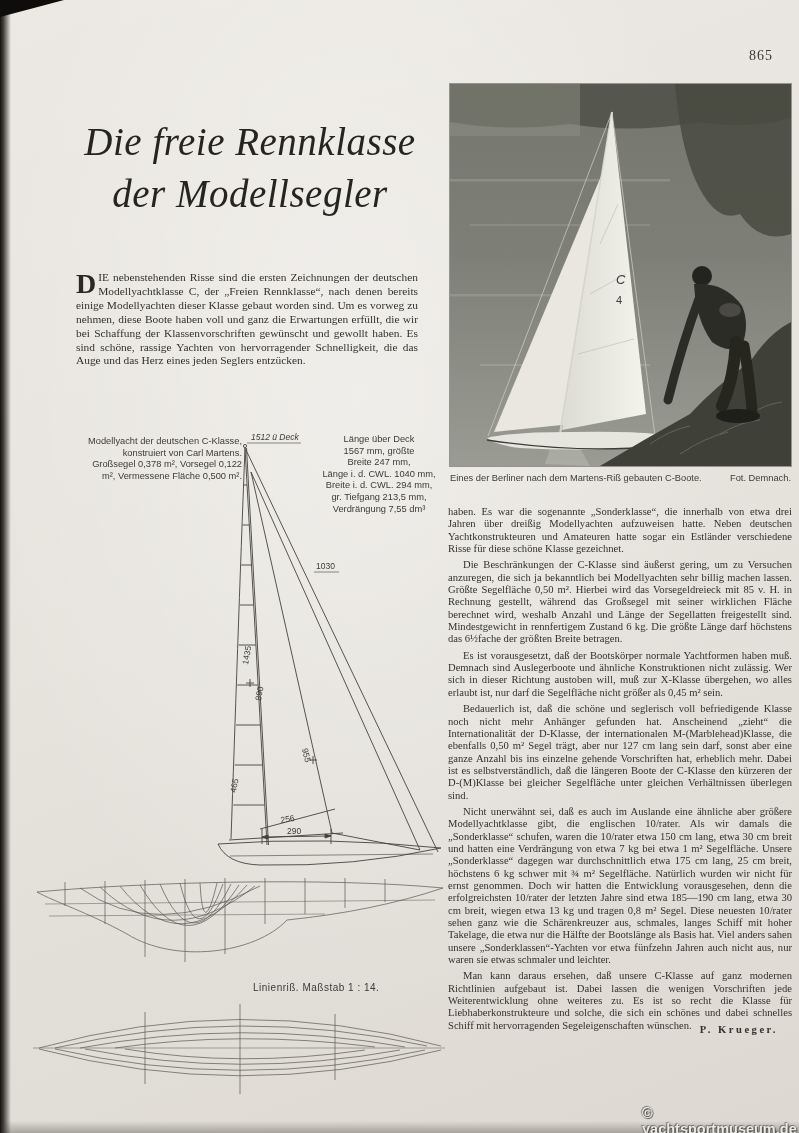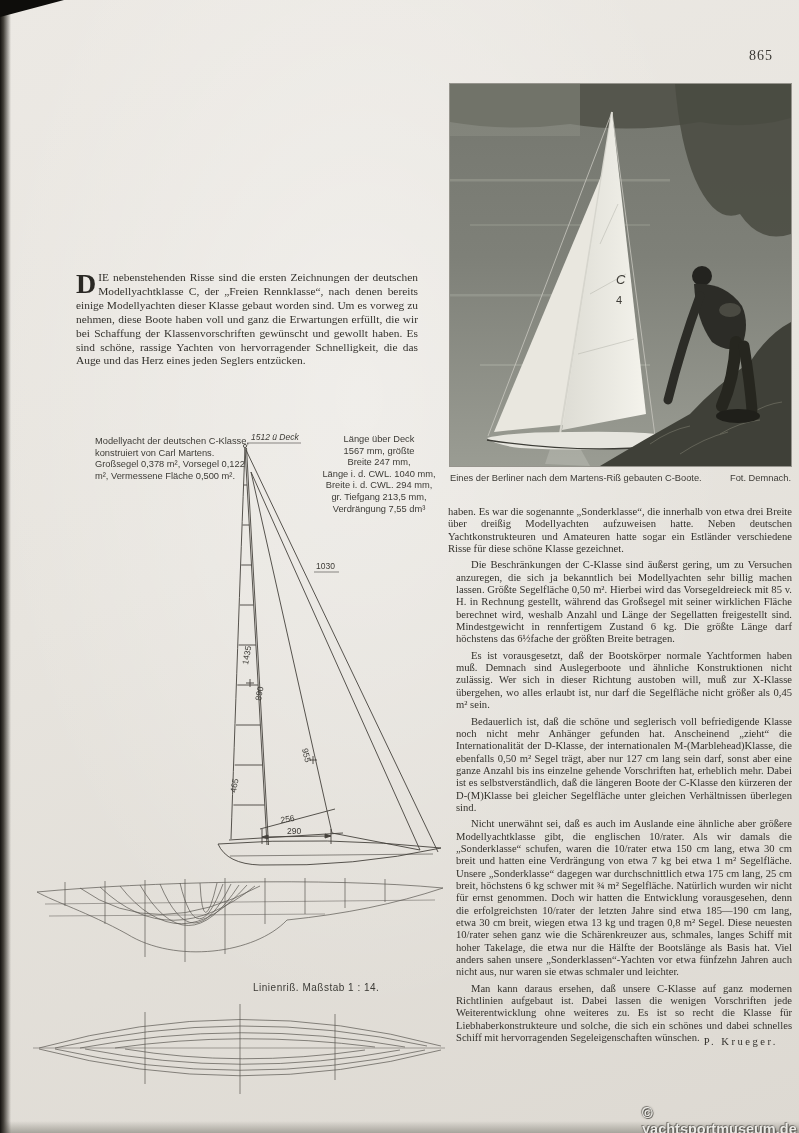--- a/index.html
+++ b/index.html
@@ -31,59 +31,63 @@
     font-style:italic;font-size:39px;line-height:52px;color:#262420;letter-spacing:.5px;}
 
   .intro{position:absolute;left:76px;top:271px;width:342px;
     font-size:11.4px;line-height:13.9px;text-align:justify;color:#33312c;}
   .intro p{margin:0 0 3px 0;}
   .intro p.indent{text-indent:15px;}
   .dropcap{float:left;font-size:28px;line-height:25px;padding-right:2px;font-weight:bold;color:#2a2824;}
 
   .note{position:absolute;font-family:"Liberation Sans", sans-serif;
     font-size:9.3px;line-height:11.6px;color:#3d3b36;}
-  .note-left{left:95px;top:436px;width:164px;text-align:left;}
+  .note-left{left:78px;top:436px;width:164px;text-align:right;}
   .note-right{left:316px;top:434px;width:126px;text-align:center;white-space:pre-line;}
 
   .sailplan{position:absolute;left:55px;top:425px;width:390px;height:450px;z-index:1;pointer-events:none;}
   .linien{position:absolute;left:25px;top:862px;width:425px;height:242px;z-index:1;pointer-events:none;}
   .linien-caption{position:absolute;left:253px;top:982px;z-index:2;
     font-family:"Liberation Sans", sans-serif;font-size:10px;color:#3b3a35;letter-spacing:.5px;}
 
   .photo{position:absolute;left:450px;top:84px;width:341px;height:382px;z-index:1;
     outline:1px solid #96948d;}
   .photo-caption{position:absolute;left:450px;top:473px;width:341px;display:flex;
     justify-content:space-between;font-family:"Liberation Sans", sans-serif;
     font-size:9.3px;color:#3d3b36;text-align:center;}
 
   .rightcol{position:absolute;left:448px;top:506px;width:344px;
     font-size:10.6px;line-height:12.35px;text-align:justify;color:#33312c;}
   .rightcol p{margin:0 0 4px 0;}
-  .rightcol p.indent{text-indent:15px;margin-left:8px;}
-  .sig-row{text-align:right;margin-top:-12.3px;padding-right:14px;}
+  .rightcol p.indent{text-indent:15px;}
+  .sig-row{text-align:right;margin-top:-12.3px;padding-right:14px;font-weight:bold;}
   .sig-row span{letter-spacing:2.5px;}
 
   .watermark{position:absolute;left:642px;top:1105px;z-index:11;
     font-family:"Liberation Sans", sans-serif;font-weight:bold;font-size:14.5px;
     color:rgba(248,247,243,.92);
     text-shadow:0 0 2px rgba(50,48,44,.85), 1px 1px 0 rgba(70,68,62,.7), -1px -1px 0 rgba(90,88,82,.55);}
 
   svg text{font-family:"Liberation Sans", sans-serif;fill:#3d3b36;}
 </style>
 </head>
 <body>
 
 <div class="page">
 
   <div class="edge-left"></div>
   <div class="corner-mark"></div>
   <div class="edge-bottom"></div>
 
   <div class="page-number">865</div>
 
+  <div class="title">
+    <div>Die freie Rennklasse</div>
+    <div>der Modellsegler</div>
+  </div>
 
   <div class="intro">
     <p><span class="dropcap">D</span><span>IE nebenstehenden Risse sind die ersten Zeichnungen der deutschen Modellyachtklasse C, der „Freien Rennklasse“, nach denen bereits einige Modellyachten dieser Klasse gebaut worden sind.  Um es vorweg zu nehmen, diese Boote haben voll und ganz die Erwartungen erfüllt, die wir bei Schaffung der Klassenvorschriften gewünscht und gewollt haben.  Es sind schöne, rassige Yachten von hervorragender Schnelligkeit, die das Auge und das Herz eines jeden Seglers entzücken.</span></p>
   </div>
 
   <div class="note note-left">Modellyacht der deutschen C-Klasse, konstruiert von Carl Martens.  Großsegel 0,378 m², Vorsegel 0,122 m², Vermessene Fläche 0,500 m².</div>
   <div class="note note-right">Länge über Deck
 1567 mm, größte
 Breite 247 mm,
 Länge i. d. CWL. 1040 mm,
@@ -238,21 +242,21 @@
       <ellipse cx="288" cy="332" rx="22" ry="7" fill="#1f1f1a"></ellipse>
     </g>
   </svg>
 
   <div class="photo-caption">
     <span>Eines der Berliner nach dem Martens-Riß gebauten C-Boote.</span>
     <span>Fot. Demnach.</span>
   </div>
 
   <div class="rightcol">
-    <p>haben.  Es war die sogenannte „Sonderklasse“, die innerhalb von etwa drei Breite über dreißig Modellyachten aufzuweisen hatte. Neben deutschen Yachtkonstrukteuren und Amateuren hatte sogar ein Estländer verschiedene Risse für diese schöne Klasse gezeichnet.</p>
+    <p>haben.  Es war die sogenannte „Sonderklasse“, die innerhalb von etwa drei Jahren über dreißig Modellyachten aufzuweisen hatte. Neben deutschen Yachtkonstrukteuren und Amateuren hatte sogar ein Estländer verschiedene Risse für diese schöne Klasse gezeichnet.</p>
     <p class="indent">Die Beschränkungen der C-Klasse sind äußerst gering, um zu Versuchen anzuregen, die sich ja bekanntlich bei Modellyachten sehr billig machen lassen.  Größte Segelfläche 0,50 m².  Hierbei wird das Vorsegeldreieck mit 85 v. H. in Rechnung gestellt, während das Großsegel mit seiner wirklichen Fläche berechnet wird, weshalb Anzahl und Länge der Segellatten freigestellt sind.  Mindestgewicht in rennfertigem Zustand 6 kg.  Die größte Länge darf höchstens das 6½fache der größten Breite betragen.</p>
     <p class="indent">Es ist vorausgesetzt, daß der Bootskörper normale Yachtformen haben muß.  Demnach sind Auslegerboote und ähnliche Konstruktionen nicht zulässig.  Wer sich in dieser Richtung austoben will, muß zur X-Klasse übergehen, wo alles erlaubt ist, nur darf die Segelfläche nicht größer als 0,45 m² sein.</p>
     <p class="indent">Bedauerlich ist, daß die schöne und seglerisch voll befriedigende Klasse noch nicht mehr Anhänger gefunden hat.  Anscheinend „zieht“ die Internationalität der D-Klasse, der internationalen M-(Marblehead)Klasse, die ebenfalls 0,50 m² Segel trägt, aber nur 127 cm lang sein darf, sonst aber eine ganze Anzahl bis ins einzelne gehende Vorschriften hat, erheblich mehr.  Dabei ist es selbstverständlich, daß die längeren Boote der C-Klasse den kürzeren der D-(M)Klasse bei gleicher Segelfläche unter gleichen Verhältnissen überlegen sind.</p>
     <p class="indent">Nicht unerwähnt sei, daß es auch im Auslande eine ähnliche aber größere Modellyachtklasse gibt, die englischen 10/rater.  Als wir damals die „Sonderklasse“ schufen, waren die 10/rater etwa 150 cm lang, etwa 30 cm breit und hatten eine Verdrängung von etwa 7 kg bei etwa 1 m² Segelfläche.  Unsere „Sonderklasse“ dagegen war durchschnittlich etwa 175 cm lang, 25 cm breit, höchstens 6 kg schwer mit ¾ m² Segelfläche.  Natürlich wurden wir nicht für ernst genommen.  Doch wir hatten die Entwicklung vorausgesehen, denn die erfolgreichsten 10/rater der letzten Jahre sind etwa 185—190 cm lang, etwa 30 cm breit, wiegen etwa 13 kg und tragen 0,8 m² Segel.  Diese neuesten 10/rater sehen ganz wie die Schärenkreuzer aus, schmales, langes Schiff mit hoher Takelage, die etwa nur die Hälfte der Bootslänge als Basis hat.  Viel anders sahen unsere „Sonderklassen“-Yachten vor etwa fünfzehn Jahren auch nicht aus, nur waren sie etwas schmaler und leichter.</p>
     <p class="indent">Man kann daraus ersehen, daß unsere C-Klasse auf ganz modernen Richtlinien aufgebaut ist.  Dabei lassen die wenigen Vorschriften jede Weiterentwicklung ohne weiteres zu.  Es ist so recht die Klasse für Liebhaberkonstrukteure und solche, die sich ein schönes und dabei schnelles Schiff mit hervorragenden Segeleigenschaften wünschen.</p>
     <div class="sig-row">
       <span>P. Krueger.</span>
     </div>
   </div>
 

